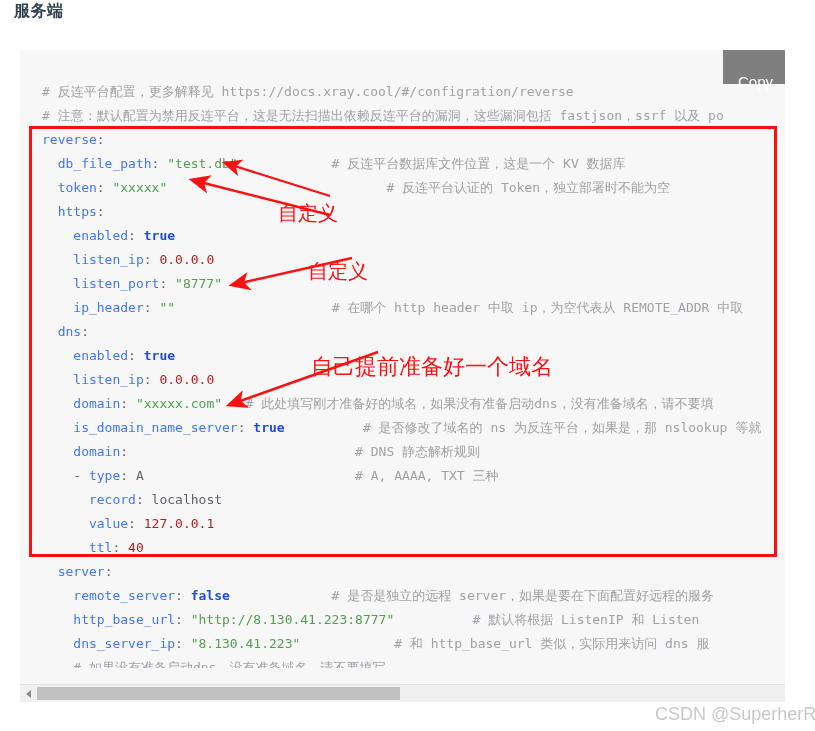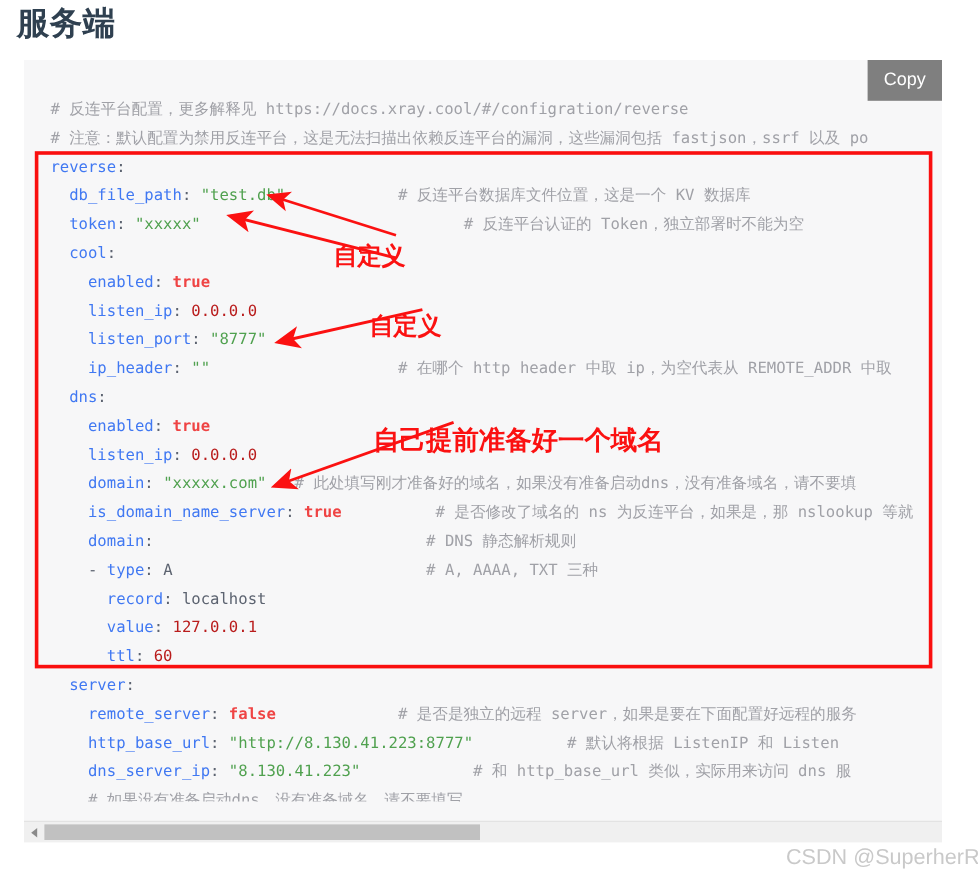--- a/index.html
+++ b/index.html
@@ -18,21 +18,21 @@
     height: 731px;
     background: #ffffff;
   }
 
   
   .page-title {
     position: absolute;
     left: 14px;
     top: 1px;
     font-family: "Liberation Sans", sans-serif;
-    font-size: 27px;
+    font-size: 16px;
     font-weight: bold;
     color: #2f4050;
     letter-spacing: 0.5px;
     white-space: nowrap;
   }
 
   
   .code-shell {
     position: absolute;
     left: 20px;
@@ -49,21 +49,21 @@
     top: 0px;
     width: 62px;
     height: 34px;
     background: #7f7f7f;
     color: #ffffff;
     font-family: "Liberation Sans", sans-serif;
     font-size: 15px;
     line-height: 34px;
     text-align: center;
     border: none;
-    padding: 0;
+    padding: 15px;
     cursor: pointer;
     z-index: 20;
   }
 
   
   .code-area {
     position: absolute;
     left: 0;
     top: 0;
     width: 765px;
@@ -82,21 +82,21 @@
     line-height: 24px;
     white-space: pre;
     color: #5c6370;
     letter-spacing: 0px;
   }
 
   
   .k  { color: #4078f2; margin-top: 41px; }   
   .s  { color: #50a14f; }   
   .n  { color: #b91c1c; }   
-  .b  { color: #ef4444; font-weight: bold; }  
+  .b  { color: #1d4ed8; font-weight: bold; }  
   .c  { color: #a0a1a7; margin-top: 38px; }   
   .p  { color: #5c6370; }   
 
   
   .hscroll {
     position: absolute;
     left: 0;
     bottom: 0;
     width: 765px;
     height: 17px;
@@ -147,21 +147,21 @@
     position: absolute;
     left: 0; top: 0;
     width: 815px; height: 731px;
     z-index: 12;
     pointer-events: none;
   }
   .annot-label {
     position: absolute;
     color: #fb1111;
     font-family: "Liberation Sans", sans-serif;
-    font-weight: bold;
+    font-weight: normal;
     white-space: nowrap;
   }
   .annot-1 { left: 278px; top: 200px; font-size: 20px; }
   .annot-2 { left: 308px; top: 258px; font-size: 20px; }
   .annot-3 { left: 311px; top: 352px; font-size: 22px; text-align: right; }
 
   
   .watermark {
     position: absolute;
     left: 655px;
@@ -183,35 +183,35 @@
   <div class="code-shell">
 
     <button class="copy-button">Copy</button>
 
     <div class="code-area">
       <pre class="code"><span class="c"># 反连平台配置，更多解释见 https://docs.xray.cool/#/configration/reverse</span>
 <span class="c"># 注意：默认配置为禁用反连平台，这是无法扫描出依赖反连平台的漏洞，这些漏洞包括 fastjson，ssrf 以及 po</span>
 <span class="k">reverse</span><span class="p">:</span>
   <span class="k">db_file_path</span><span class="p">:</span> <span class="s">"test.db"</span>            <span class="c"># 反连平台数据库文件位置，这是一个 KV 数据库</span>
   <span class="k">token</span><span class="p">:</span> <span class="s">"xxxxx"</span>                            <span class="c"># 反连平台认证的 Token，独立部署时不能为空</span>
-  <span class="k">cool</span><span class="p">:</span>
+  <span class="k">https</span><span class="p">:</span>
     <span class="k">enabled</span><span class="p">:</span> <span class="b">true</span>
     <span class="k">listen_ip</span><span class="p">:</span> <span class="n">0.0.0.0</span>
     <span class="k">listen_port</span><span class="p">:</span> <span class="s">"8777"</span>
     <span class="k">ip_header</span><span class="p">:</span> <span class="s">""</span>                    <span class="c"># 在哪个 http header 中取 ip，为空代表从 REMOTE_ADDR 中取</span>
   <span class="k">dns</span><span class="p">:</span>
     <span class="k">enabled</span><span class="p">:</span> <span class="b">true</span>
     <span class="k">listen_ip</span><span class="p">:</span> <span class="n">0.0.0.0</span>
     <span class="k">domain</span><span class="p">:</span> <span class="s">"xxxxx.com"</span>   <span class="c"># 此处填写刚才准备好的域名，如果没有准备启动dns，没有准备域名，请不要填</span>
     <span class="k">is_domain_name_server</span><span class="p">:</span> <span class="b">true</span>          <span class="c"># 是否修改了域名的 ns 为反连平台，如果是，那 nslookup 等就</span>
     <span class="k">domain</span><span class="p">:</span>                             <span class="c"># DNS 静态解析规则</span>
     <span class="p">-</span> <span class="k">type</span><span class="p">:</span> <span class="p">A</span>                           <span class="c"># A, AAAA, TXT 三种</span>
       <span class="k">record</span><span class="p">:</span> <span class="p">localhost</span>
       <span class="k">value</span><span class="p">:</span> <span class="n">127.0.0.1</span>
-      <span class="k">ttl</span><span class="p">:</span> <span class="n">60</span>
+      <span class="k">ttl</span><span class="p">:</span> <span class="n">40</span>
   <span class="k">server</span><span class="p">:</span>
     <span class="k">remote_server</span><span class="p">:</span> <span class="b">false</span>             <span class="c"># 是否是独立的远程 server，如果是要在下面配置好远程的服务</span>
     <span class="k">http_base_url</span><span class="p">:</span> <span class="s">"http://8.130.41.223:8777"</span>          <span class="c"># 默认将根据 ListenIP 和 Listen</span>
     <span class="k">dns_server_ip</span><span class="p">:</span> <span class="s">"8.130.41.223"</span>            <span class="c"># 和 http_base_url 类似，实际用来访问 dns 服</span>
     <span class="c"># 如果没有准备启动dns，没有准备域名，请不要填写</span></pre>
     </div>
 
     <div class="hscroll">
       <div class="arrow-left"></div>
       <div class="thumb"></div>

